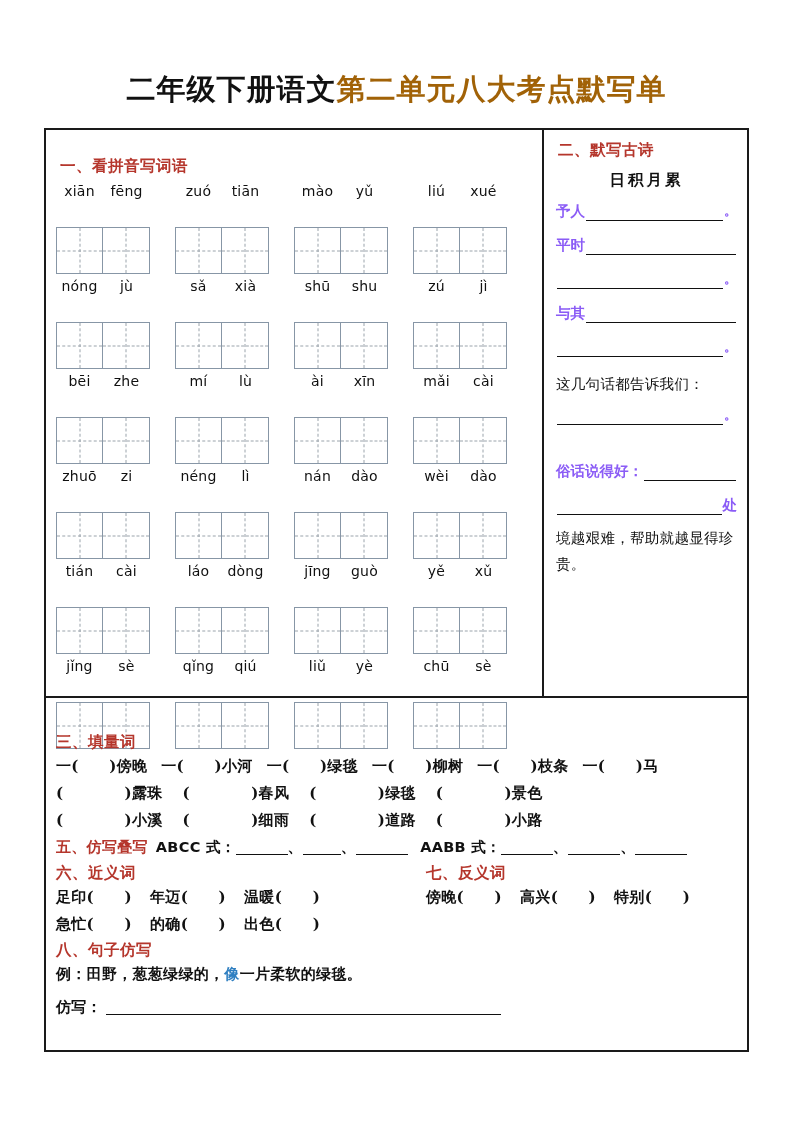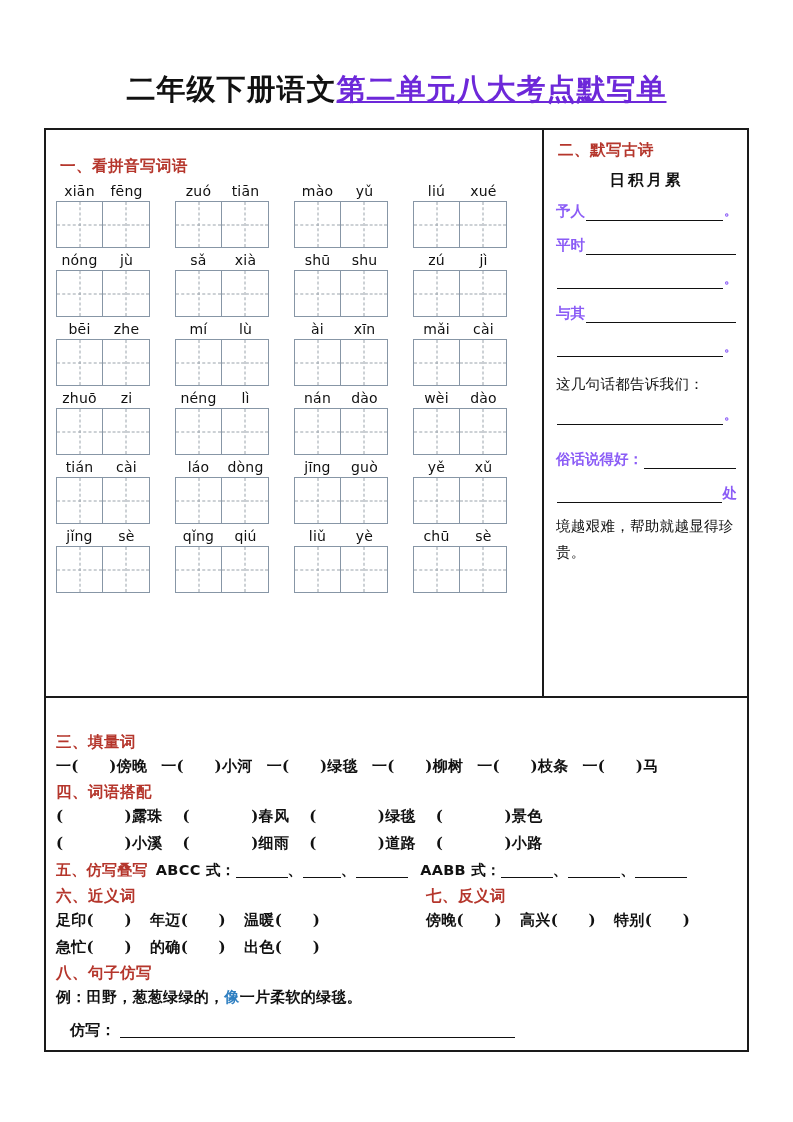--- a/index.html
+++ b/index.html
@@ -15,21 +15,21 @@
   
   .title{
     position:absolute;left:0;top:70px;width:793px;
     text-align:center;
     font-size:29px;font-weight:bold;
     letter-spacing:1px;
     white-space:nowrap;
     font-family:"DejaVu Serif","Liberation Serif",serif;
   }
   .title .t-black{color:#111;}
-  .title .t-red{color:#6d28d9;text-decoration:underline;}
+  .title .t-red{color:#a16207;}
 
   
   .frame{
     position:absolute;left:44px;top:128px;
     width:705px;height:924px;
     border:2px solid #1a1a1a;
     box-sizing:border-box;
   }
 
   
@@ -58,21 +58,21 @@
     font-weight:bold;
     font-size:15.5px;
     font-family:"DejaVu Serif","Liberation Serif",serif;
     letter-spacing:.5px;
     white-space:nowrap;
   }
 
   
   .pin-wrap{position:absolute;left:10px;top:24px;right:6px;}
   .pin-row{display:flex;margin-bottom:2px;}
-  .pin-grp{display:flex;flex-direction:column;align-items:center;margin-right:25px;}
+  .pin-grp{display:flex;flex-direction:column;align-items:center;margin-right:25px;gap:26px;}
   .pin-grp:last-child{margin-right:0;}
   .pin-syls{display:flex;width:100%;justify-content:space-around;}
   .pin-syl{
     width:47px;text-align:center;
     font-size:14px;
     font-family:"DejaVu Sans","Liberation Sans",sans-serif;
     line-height:20px;
     color:#101010;
     letter-spacing:.2px;
   }
@@ -439,41 +439,40 @@
               <div class="p-line">
                 <span class="blank"></span>
                 <span class="dot">。</span>
               </div>
             </div>
           <div class="p-text" style="margin-top:2px;">这几句话都告诉我们：</div>
           <div class="p-line" style="margin-top:8px;">
             <span class="blank"></span>
             <span class="dot">。</span>
           </div>
-          <div class="p-line" style="margin-top:24px;">
+          <div class="p-line" style="margin-top:36px;">
             <span class="lbl">俗话说得好：</span>
             <span class="blank"></span>
           </div>
           <div class="p-line">
             <span class="blank"></span>
             <span class="lbl">处</span>
           </div>
           <div class="p-text" style="margin-top:-4px;">境越艰难，帮助就越显得珍贵。</div>
         </div>
       </div>
     </div>
 
     <div class="hr-main"></div>
 
     <div class="lower">
 
       <div class="sec-h">三、填量词</div>
       <div class="ln" id="s3-line"><span>一(　　)</span><span>傍晚</span><span style="display: inline-block; width: 14px;"></span><span>一(　　)</span><span>小河</span><span style="display: inline-block; width: 14px;"></span><span>一(　　)</span><span>绿毯</span><span style="display: inline-block; width: 14px;"></span><span>一(　　)</span><span>柳树</span><span style="display: inline-block; width: 14px;"></span><span>一(　　)</span><span>枝条</span><span style="display: inline-block; width: 14px;"></span><span>一(　　)</span><span>马</span></div>
 
-      <div class="sec-h" style="margin-top:2px;">四、词语搭配</div>
       <div class="ln" id="s4-row1"><span>(　　　　)</span><span>露珠</span><span style="display: inline-block; width: 20px;"></span><span>(　　　　)</span><span>春风</span><span style="display: inline-block; width: 20px;"></span><span>(　　　　)</span><span>绿毯</span><span style="display: inline-block; width: 20px;"></span><span>(　　　　)</span><span>景色</span></div>
       <div class="ln" id="s4-row2"><span>(　　　　)</span><span>小溪</span><span style="display: inline-block; width: 20px;"></span><span>(　　　　)</span><span>细雨</span><span style="display: inline-block; width: 20px;"></span><span>(　　　　)</span><span>道路</span><span style="display: inline-block; width: 20px;"></span><span>(　　　　)</span><span>小路</span></div>
 
       <div class="ln" id="s5-line"><span class="s5-label">五、仿写叠写</span><span style="display: inline-block; width: 8px;"></span><span class="ascii">ABCC 式：</span><span class="uline" style="width: 52px;"></span><span>、</span><span class="uline" style="width: 38px;"></span><span>、</span><span class="uline" style="width: 52px;"></span><span style="display: inline-block; width: 12px;"></span><span class="ascii">AABB 式：</span><span class="uline" style="width: 52px;"></span><span>、</span><span class="uline" style="width: 52px;"></span><span>、</span><span class="uline" style="width: 52px;"></span></div>
 
       <div class="two-col" style="margin-top:2px;">
         <div class="col-a sec-h">六、近义词</div>
         <div class="sec-h">七、反义词</div>
       </div>
       <div class="two-col">
@@ -481,19 +480,19 @@
         <div class="ln" id="s7-row1"><span>傍晚</span><span>(　　)</span><span style="display: inline-block; width: 18px;"></span><span>高兴</span><span>(　　)</span><span style="display: inline-block; width: 18px;"></span><span>特别</span><span>(　　)</span></div>
       </div>
       <div class="two-col">
         <div class="col-a ln" id="s6-row2"><span>急忙</span><span>(　　)</span><span style="display: inline-block; width: 18px;"></span><span>的确</span><span>(　　)</span><span style="display: inline-block; width: 18px;"></span><span>出色</span><span>(　　)</span></div>
       </div>
 
       <div class="sec-h" style="margin-top:2px;font-family:Liberation Serif, serif;">八、句子仿写</div>
       <div class="ln">
         <span>例：田野，葱葱绿绿的，</span><span class="blue">像</span><span>一片柔软的绿毯。</span>
       </div>
-      <div class="ln" style="margin-top:6px;margin-left:14px;">
+      <div class="ln" style="margin-top:6px;">
         <span>仿写：</span><span class="ex-blank"></span>
       </div>
 
     </div>
   </div>
 </div>
 
 </body></html>

